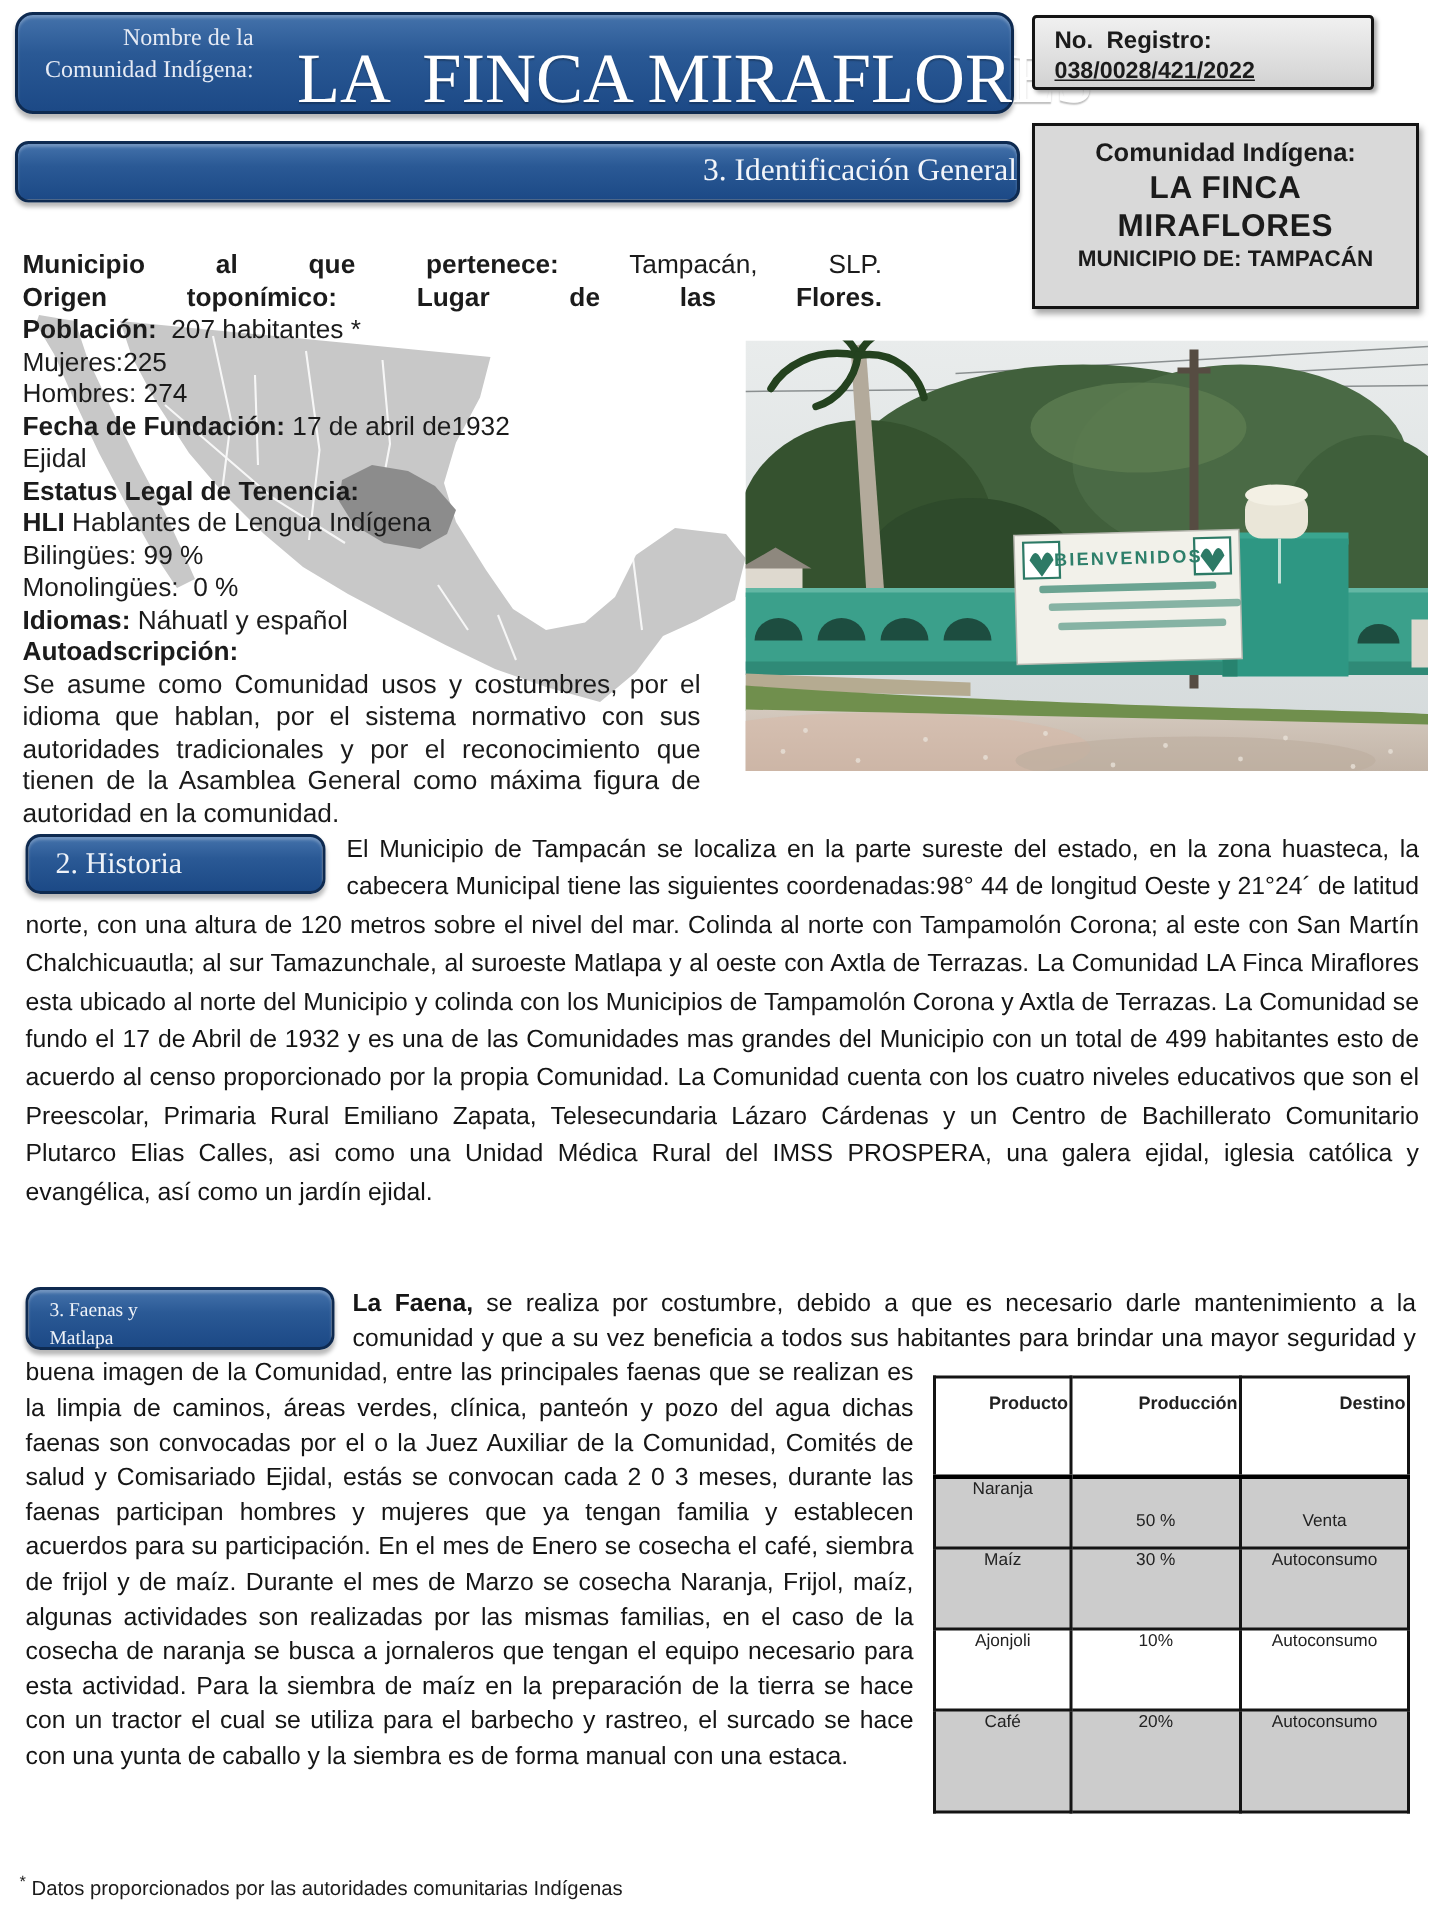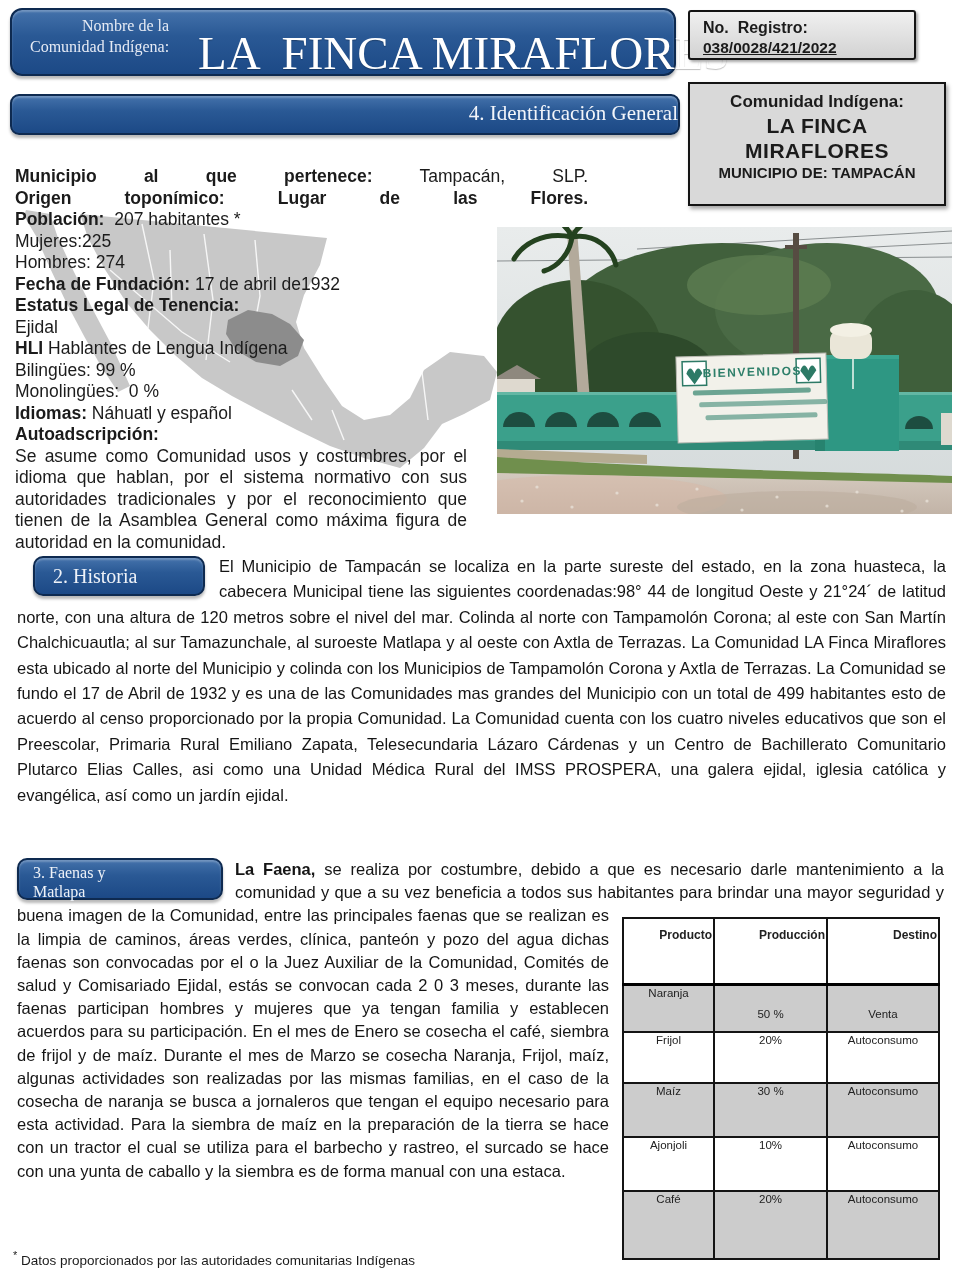--- a/index.html
+++ b/index.html
@@ -45,22 +45,22 @@
   .photo{position:absolute;left:497px;top:227px;width:455px;height:287px;z-index:3;}
 
   
   .sec-par{position:absolute;font-size:16.5px;text-align:justify;color:#151515;z-index:2;}
   .historia{left:17px;top:554px;width:929px;line-height:25.4px;}
   .faenas{left:17px;top:858px;width:928px;line-height:23.2px;}
   .sec-box{float:left;box-sizing:border-box;background:linear-gradient(180deg,#4472ab 0%,#2a5995 40%,#1c4986 100%);
            border:2px solid #0e2a50;border-radius:10px;color:#eef2f8;
            font-family:"Liberation Serif",serif;text-align:left;text-align-last:left;
            box-shadow:0 3px 3px rgba(0,0,0,.28), inset 0 2px 2px rgba(255,255,255,.25);}
-  .box2{width:172px;height:40px;margin:2px 14px 6px 16px;font-size:20px;line-height:36px;padding-left:18px;}
-  .box3{width:206px;height:42px;margin:0 12px 2px 0;font-size:16px;line-height:19px;padding:3px 0 0 14px;}
+  .box2{width:200px;height:40px;margin:2px 14px 6px 0;font-size:20px;line-height:36px;padding-left:18px;}
+  .box3{width:206px;height:42px;margin:0 12px 2px 0;font-size:13px;line-height:19px;padding:3px 0 0 14px;}
   .spacer-a{float:right;width:1px;height:56px;}
   .spacer-b{float:right;clear:right;width:336px;height:340px;}
 
   
   .ptable{position:absolute;left:622px;top:917px;z-index:4;border-collapse:collapse;
           table-layout:fixed;background:#fff;font-size:11.5px;color:#222;}
   .ptable,.ptable th,.ptable td{border:2px solid #141414;}
   .ptable th{height:54px;vertical-align:top;padding-top:9px;font-weight:bold;text-align:right;
              border-bottom:3px solid #000;background:#ffffff;font-size:12px;}
   .ptable td{vertical-align:top;text-align:center;}
@@ -84,21 +84,21 @@
     </div>
     <div class="hdr-title">LA  FINCA MIRAFLORES</div>
   </div>
 
   <div class="reg-box">
     <div class="reg-label">No.  Registro:</div>
     <div class="reg-value">038/0028/421/2022</div>
   </div>
 
   <div class="blue-box s1-bar">
-    <div class="s1-title">4. Identificación General</div>
+    <div class="s1-title">3. Identificación General</div>
   </div>
 
   <div class="info-box">
     <div class="info-h">Comunidad Indígena:</div>
     <div class="info-n">LA FINCA</div>
     <div class="info-n">MIRAFLORES</div>
     <div class="info-m">MUNICIPIO DE: TAMPACÁN</div>
   </div>
 
   <svg class="map-svg" viewBox="0 0 515 330" aria-hidden="true">
@@ -118,22 +118,22 @@
   </svg>
 
   <div class="id-col">
     <div class="id-line jline"><b class="lb">Municipio al que pertenece:</b><span> Tampacán, SLP.</span></div>
     <div class="id-line jline"><b class="lb">Origen toponímico: Lugar de las Flores.</b><span></span></div>
     <div class="id-line narrow"><b class="lb">Población:</b><span>  207 habitantes *</span></div>
 
     <div class="id-line narrow"><b class="lb"></b><span>Mujeres:225</span></div>
     <div class="id-line narrow"><b class="lb"></b><span>Hombres: 274</span></div>
     <div class="id-line narrow"><b class="lb">Fecha de Fundación:</b><span> 17 de abril de1932</span></div>
+    <div class="id-line narrow"><b class="lb"></b><span>Ejidal</span></div>
     <div class="id-line narrow"><b class="lb">Estatus Legal de Tenencia:</b><span></span></div>
-    <div class="id-line narrow"><b class="lb"></b><span>Ejidal</span></div>
     <div class="id-line narrow"><b class="lb">HLI</b><span> Hablantes de Lengua Indígena</span></div>
     <div class="id-line narrow"><b class="lb"></b><span>Bilingües: 99 %</span></div>
     <div class="id-line narrow"><b class="lb"></b><span>Monolingües:  0 %</span></div>
     <div class="id-line narrow"><b class="lb">Idiomas:</b><span> Náhuatl y español</span></div>
     <div class="id-line narrow"><b class="lb">Autoadscripción:</b><span></span></div>
     <div class="id-par">Se asume como Comunidad usos y costumbres, por el idioma que hablan, por el sistema normativo con sus autoridades tradicionales y por el reconocimiento que tienen de la Asamblea General como máxima figura de autoridad en la comunidad.</div>
   </div>
 
   <svg class="photo" viewBox="0 0 455 287" aria-hidden="true">
     <defs>
@@ -268,25 +268,20 @@
         <tr>
       <th>Producto</th>
       <th>Producción</th>
       <th>Destino</th>
     </tr>
     <tr class="rg h49">
       <td>Naranja</td>
       <td style="padding-top:22px">50 %</td>
       <td style="padding-top:22px">Venta</td>
     </tr>
-    <tr class="rw h53">
-      <td>Frijol</td>
-      <td>20%</td>
-      <td>Autoconsumo</td>
-    </tr>
     <tr class="rg h56a">
       <td>Maíz</td>
       <td>30 %</td>
       <td>Autoconsumo</td>
     </tr>
     <tr class="rw h56b">
       <td>Ajonjoli</td>
       <td>10%</td>
       <td>Autoconsumo</td>
     </tr>

